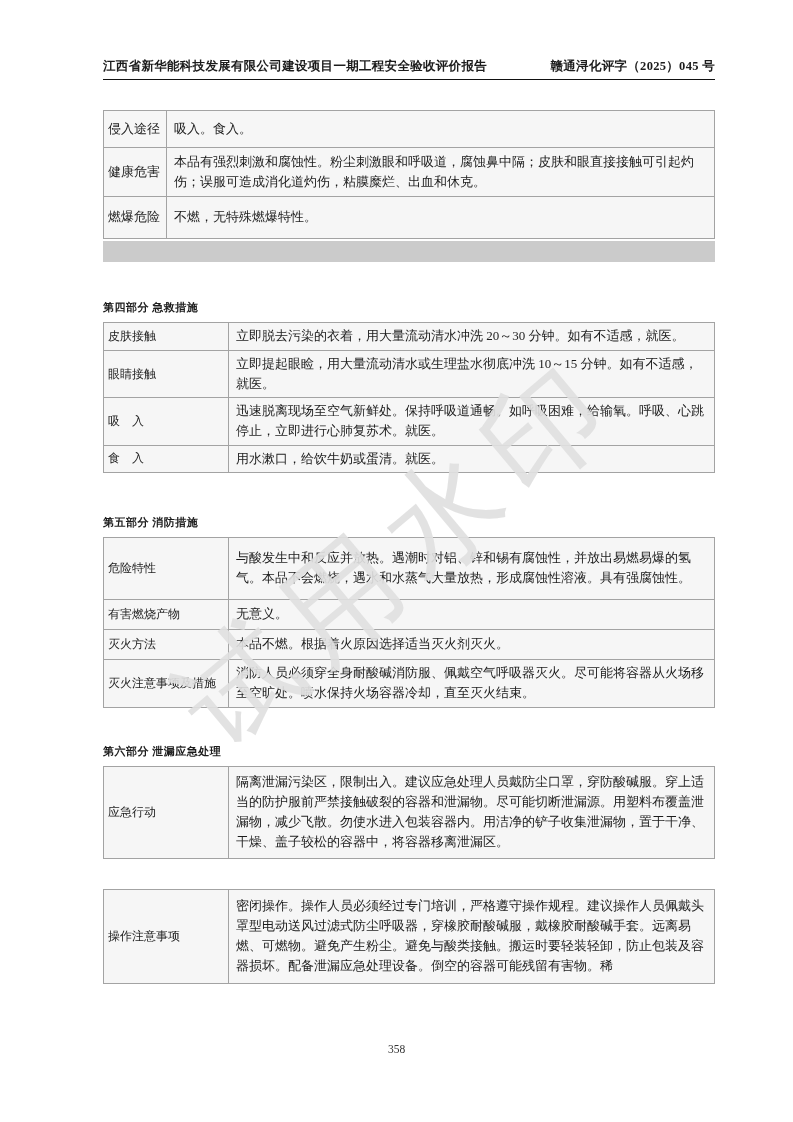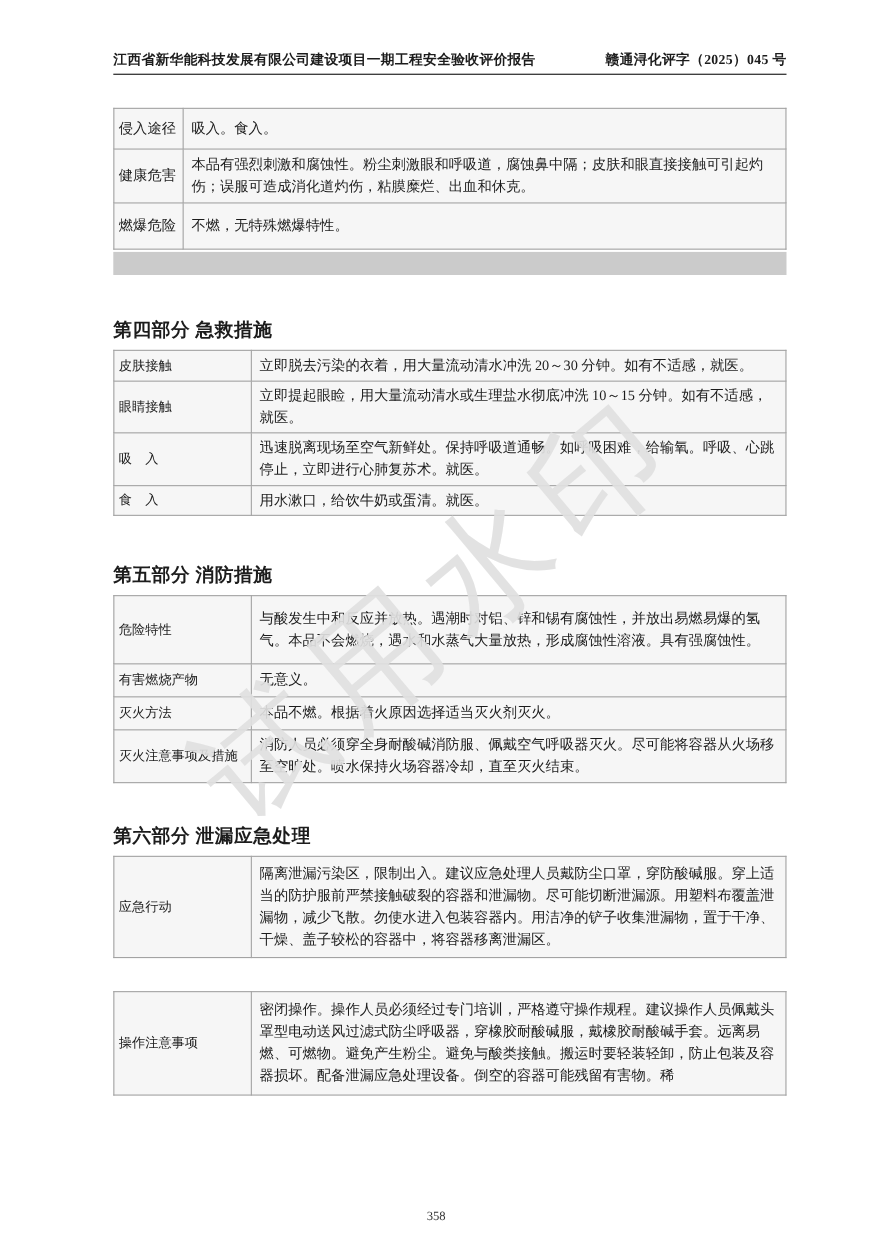--- a/index.html
+++ b/index.html
@@ -1,18 +1,18 @@
 <!DOCTYPE html>
 <html><head>
 <meta charset="utf-8">
 <style>
   html,body{margin:0;padding:0;background:#ffffff;}
   body{width:793px;height:1122px;font-family:"Liberation Serif","DejaVu Serif",serif;color:#1c1c1c;}
   .page{position:relative;width:793px;height:1122px;overflow:hidden;background:#ffffff;box-sizing:border-box;
-        padding:46px 78px 0 103px;}
+        padding:58px 78px 0 103px;}
   
   .hdr{display:flex;justify-content:space-between;align-items:flex-end;
        font-weight:bold;font-size:12.5px;letter-spacing:0.3px;
        padding-bottom:4px;border-bottom:1.8px solid #111;}
   
   table.doc{width:100%;border-collapse:collapse;background:#f6f6f6;table-layout:fixed;}
   table.doc td{border:1px solid #a3a3a3;vertical-align:middle;font-size:13px;line-height:1.55;
                word-break:break-all;overflow:hidden;}
   td.lbl{padding:3px 2px 3px 4px;font-size:12.5px;}
   td.val{padding:3px 6px 3px 7px;}
@@ -24,29 +24,29 @@
   #t0 tr:nth-child(3){height:42px}#t0 tr:nth-child(4){height:42px}
   #t1 tr:nth-child(1){height:28px}#t1 tr:nth-child(2){height:45px}
   #t1 tr:nth-child(3){height:45px}#t1 tr:nth-child(4){height:26px}
   #t2 tr:nth-child(1){height:62px}#t2 tr:nth-child(2){height:30px}
   #t2 tr:nth-child(3){height:30px}#t2 tr:nth-child(4){height:48px}
   #t3 tr:nth-child(1){height:92px}
   #t4 tr:nth-child(1){height:94px}
   
   .graybar{height:21px;background:#cbcbcb;margin-top:2px;}
   
-  .section h2{font-size:17px;font-weight:bold;margin:0 0 7px 0;letter-spacing:0.5px;}
+  .section h2{font-size:11px;font-weight:bold;margin:0 0 7px 0;letter-spacing:0.5px;}
   .sec1{margin-top:38px}.sec2{margin-top:42px}.sec3{margin-top:36px}.sec4{margin-top:30px}
   
   .watermark{position:absolute;left:118px;top:492px;width:560px;height:120px;
              line-height:120px;text-align:center;font-family:"Liberation Sans","DejaVu Sans",sans-serif;
              font-size:116px;letter-spacing:16px;color:rgba(224,224,224,0.92);
              transform:rotate(-40deg);z-index:6;pointer-events:none;white-space:nowrap;}
   
-  .pagenum{position:absolute;left:0;top:1100px;width:793px;text-align:center;
+  .pagenum{position:absolute;left:0;top:1043px;width:793px;text-align:center;
            font-size:11.5px;color:#333;}
 </style>
 </head>
 <body>
 
 <div class="page">
 
   <div class="hdr">
     <span>江西省新华能科技发展有限公司建设项目一期工程安全验收评价报告</span>
     <span>赣通浔化评字（2025）045 号</span>

